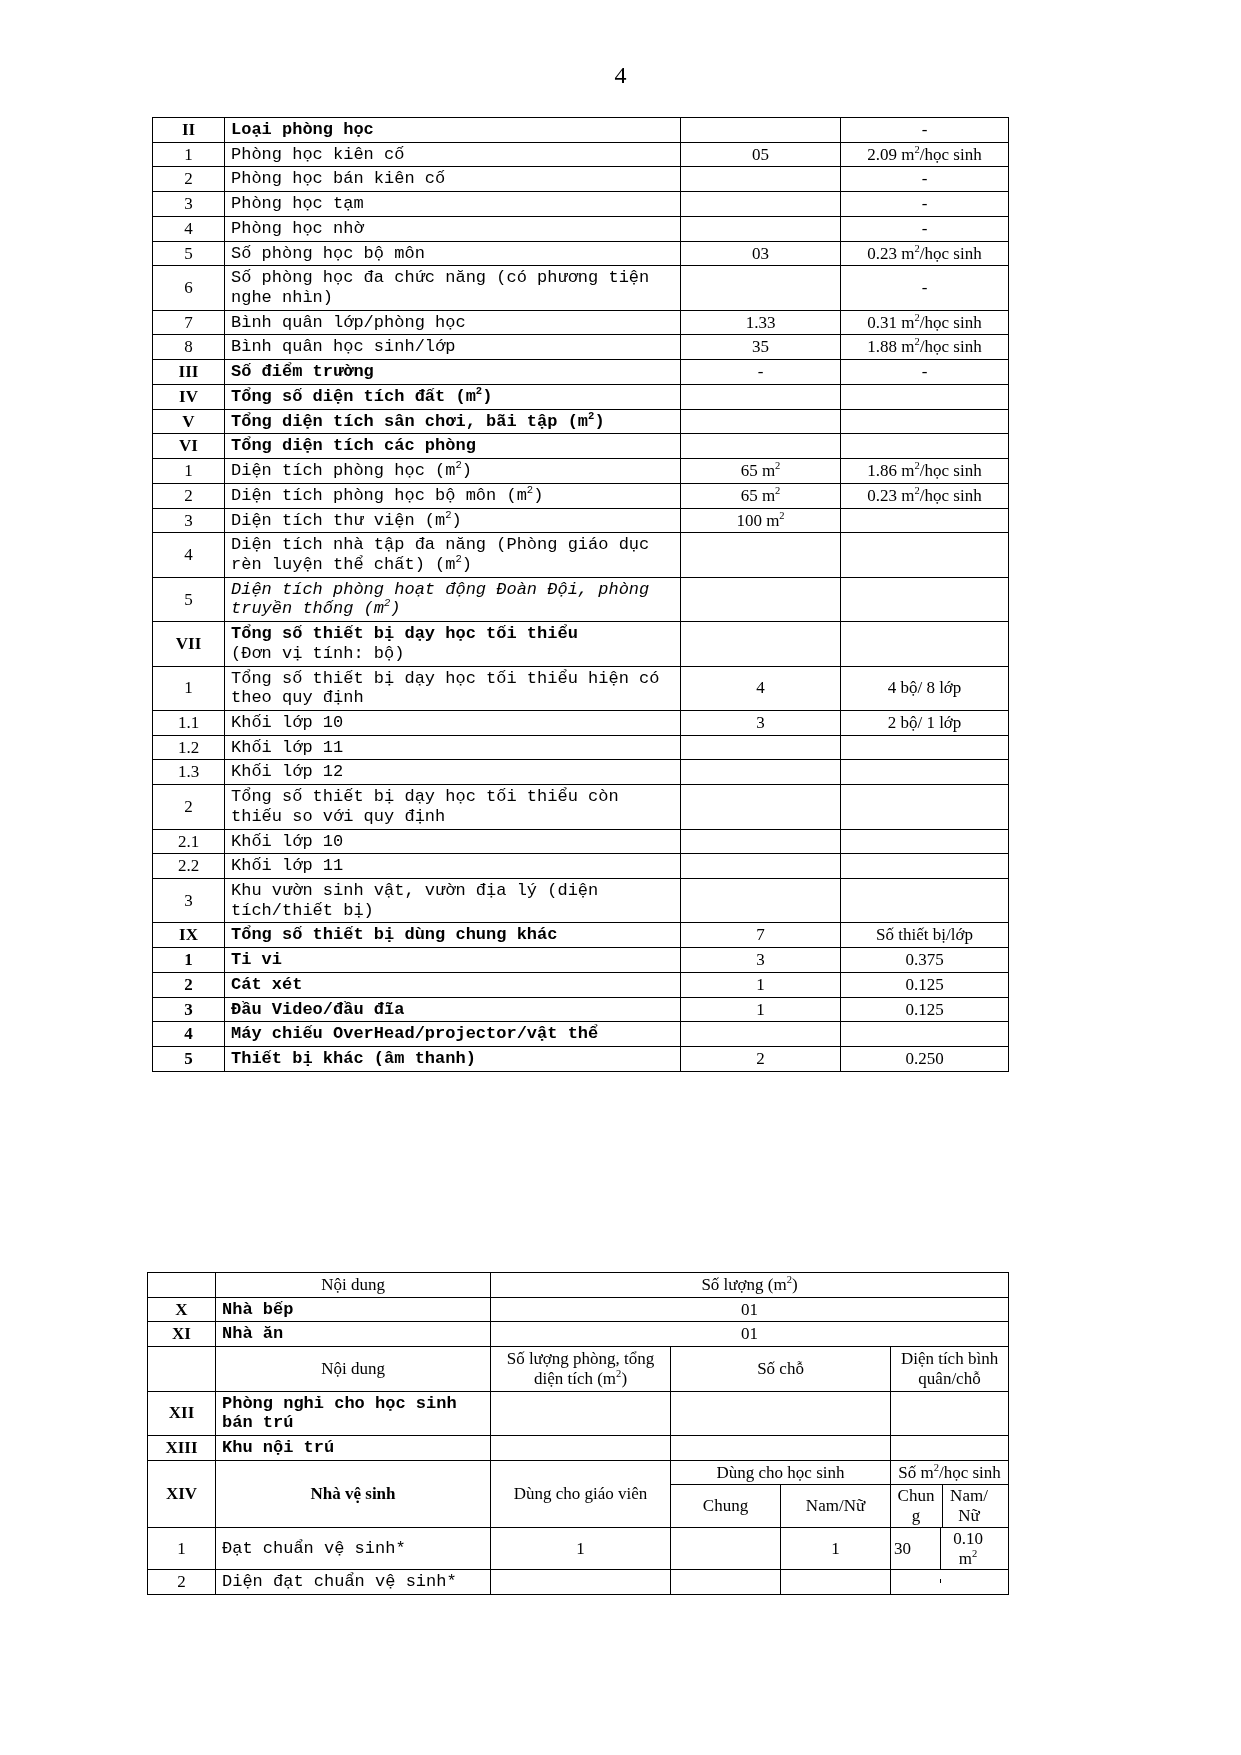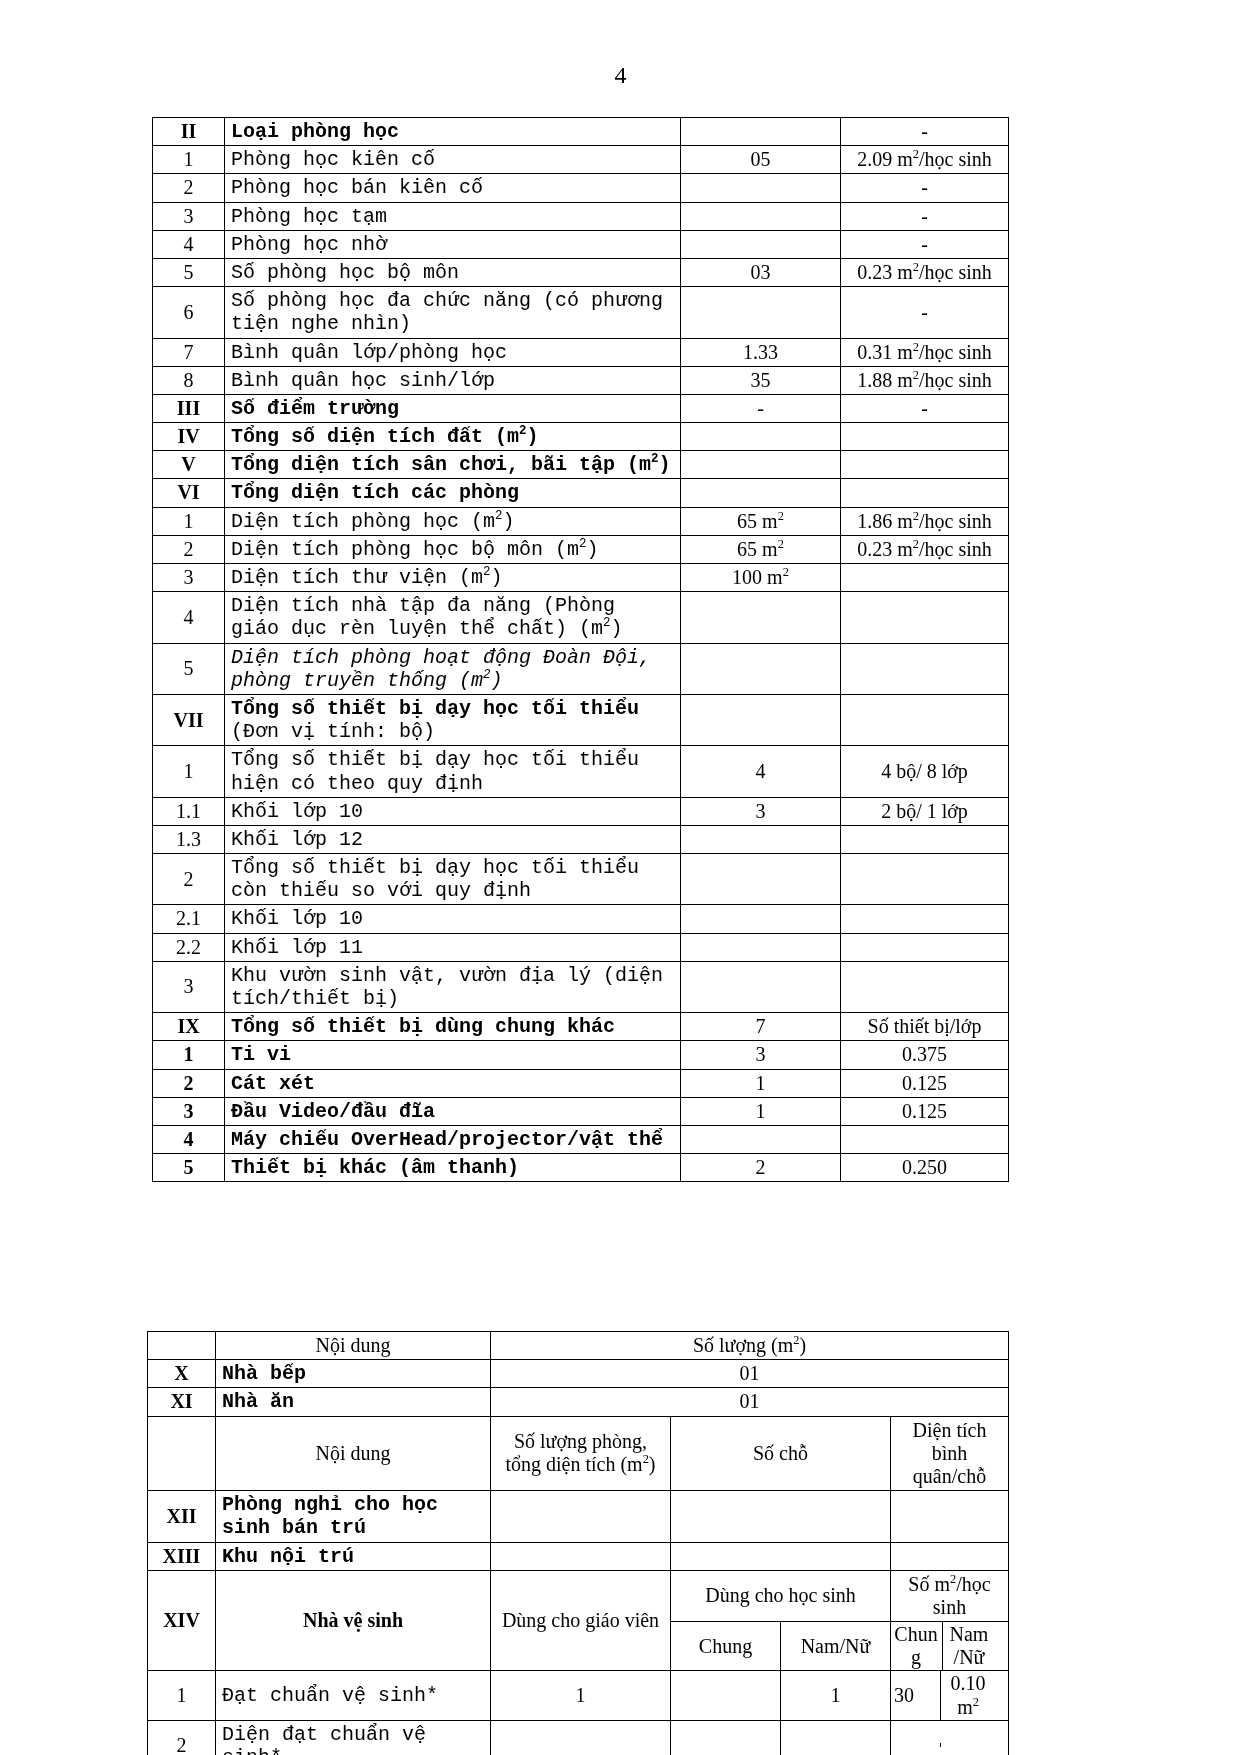--- a/index.html
+++ b/index.html
@@ -25,39 +25,39 @@
     top: 62px;
     left: 0;
     width: 1241px;
     text-align: center;
     font-size: 24px;
     font-family: "Liberation Serif", "DejaVu Serif", serif;
   }
   table.doc-table {
     border-collapse: collapse;
     table-layout: fixed;
-    font-size: 20px;
+    font-size: 17px;
     line-height: 1.16;
   }
   table.doc-table td {
     border: 1.6px solid #000000;
     padding: 2px 6px;
     vertical-align: middle;
     word-wrap: break-word;
   }
   .t1 {
     position: absolute;
     left: 152px;
     top: 117px;
     width: 856px;
   }
   .t2 {
     position: absolute;
     left: 147px;
-    top: 1331px;
+    top: 1272px;
     width: 861px;
     padding-left: 44px;
   }
   .c-idx { text-align: center; }
   .c-txt { text-align: left; font-family: Liberation Mono, monospace; }
   .c-val { text-align: center; }
   .c-unit { text-align: center; }
   .bold { font-weight: bold; }
   .italic { font-style: italic; }
   sup {
@@ -205,20 +205,26 @@
           <td class="c-idx">1</td>
           <td class="c-txt">Tổng số thiết bị dạy học tối thiểu hiện có theo quy định</td>
           <td class="c-val">4</td>
           <td class="c-unit">4 bộ/ 8 lớp</td>
         </tr>
         <tr>
           <td class="c-idx">1.1</td>
           <td class="c-txt">Khối lớp 10</td>
           <td class="c-val">3</td>
           <td class="c-unit">2  bộ/ 1 lớp</td>
+        </tr>
+        <tr>
+          <td class="c-idx">1.2</td>
+          <td class="c-txt">Khối lớp 11</td>
+          <td class="c-val"></td>
+          <td class="c-unit"></td>
         </tr>
         <tr>
           <td class="c-idx">1.3</td>
           <td class="c-txt">Khối lớp 12</td>
           <td class="c-val"></td>
           <td class="c-unit"></td>
         </tr>
         <tr>
           <td class="c-idx">2</td>
           <td class="c-txt">Tổng số thiết bị dạy học tối thiểu còn thiếu so với quy định</td>

